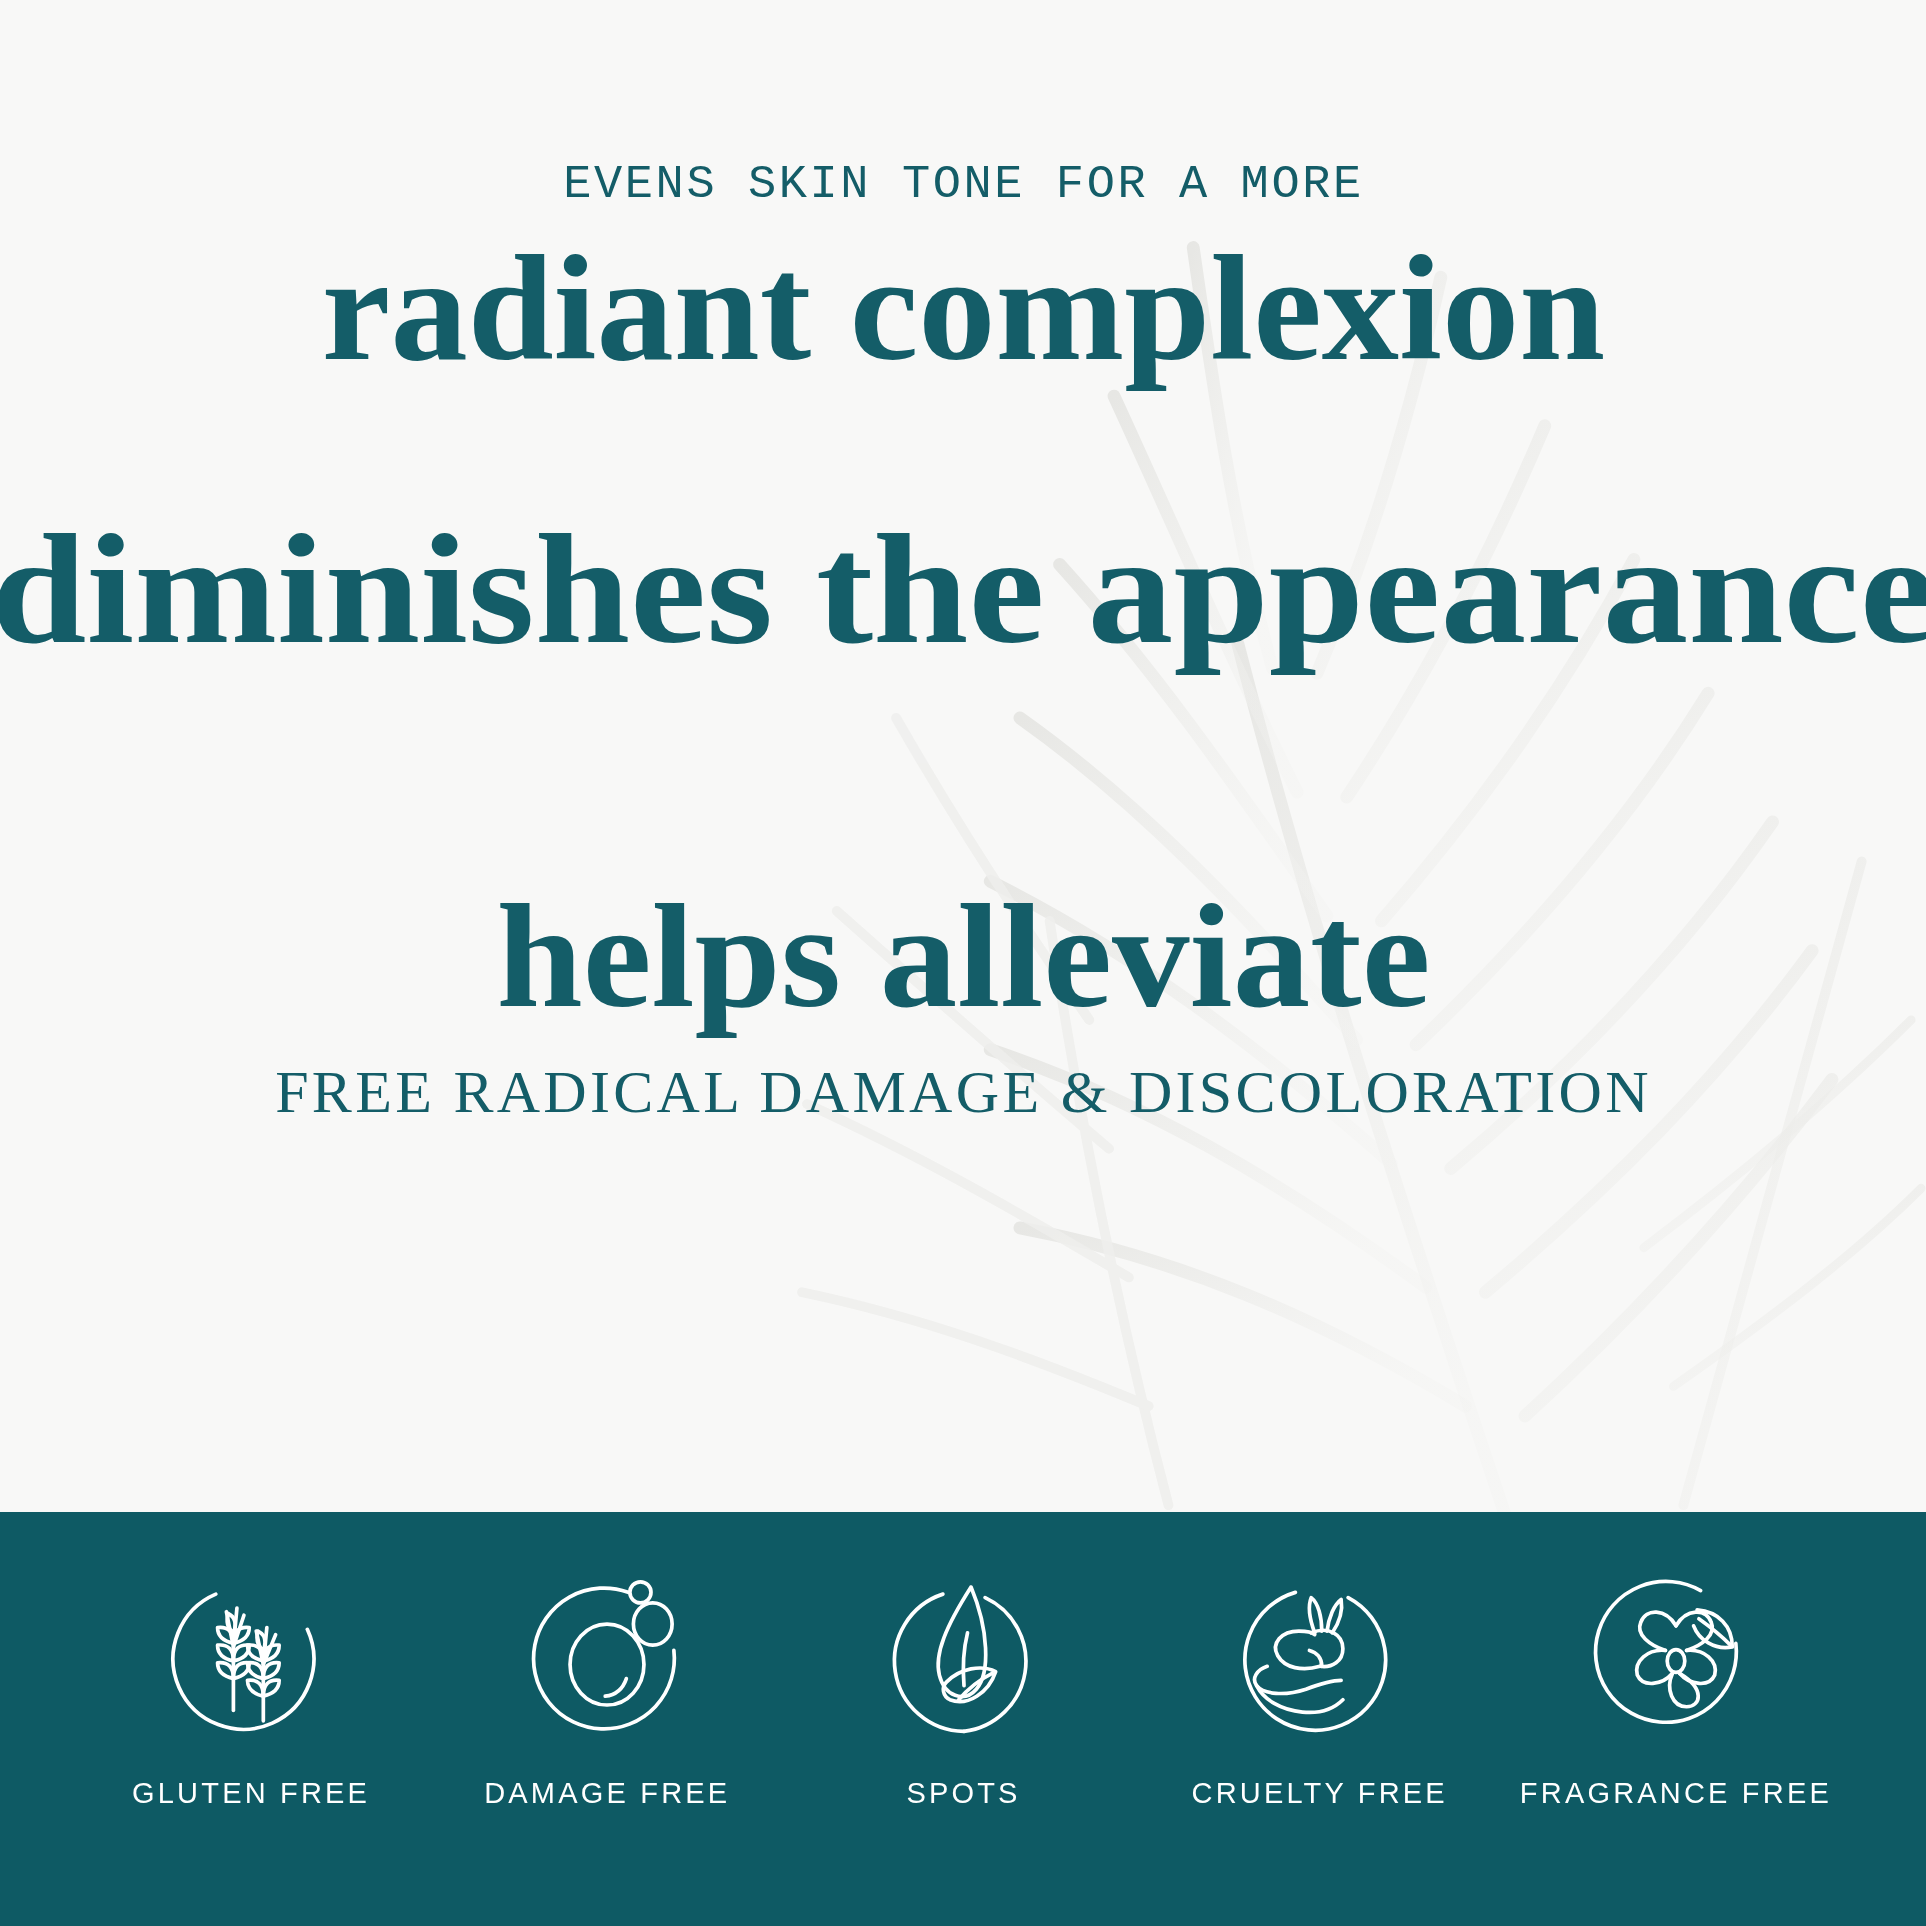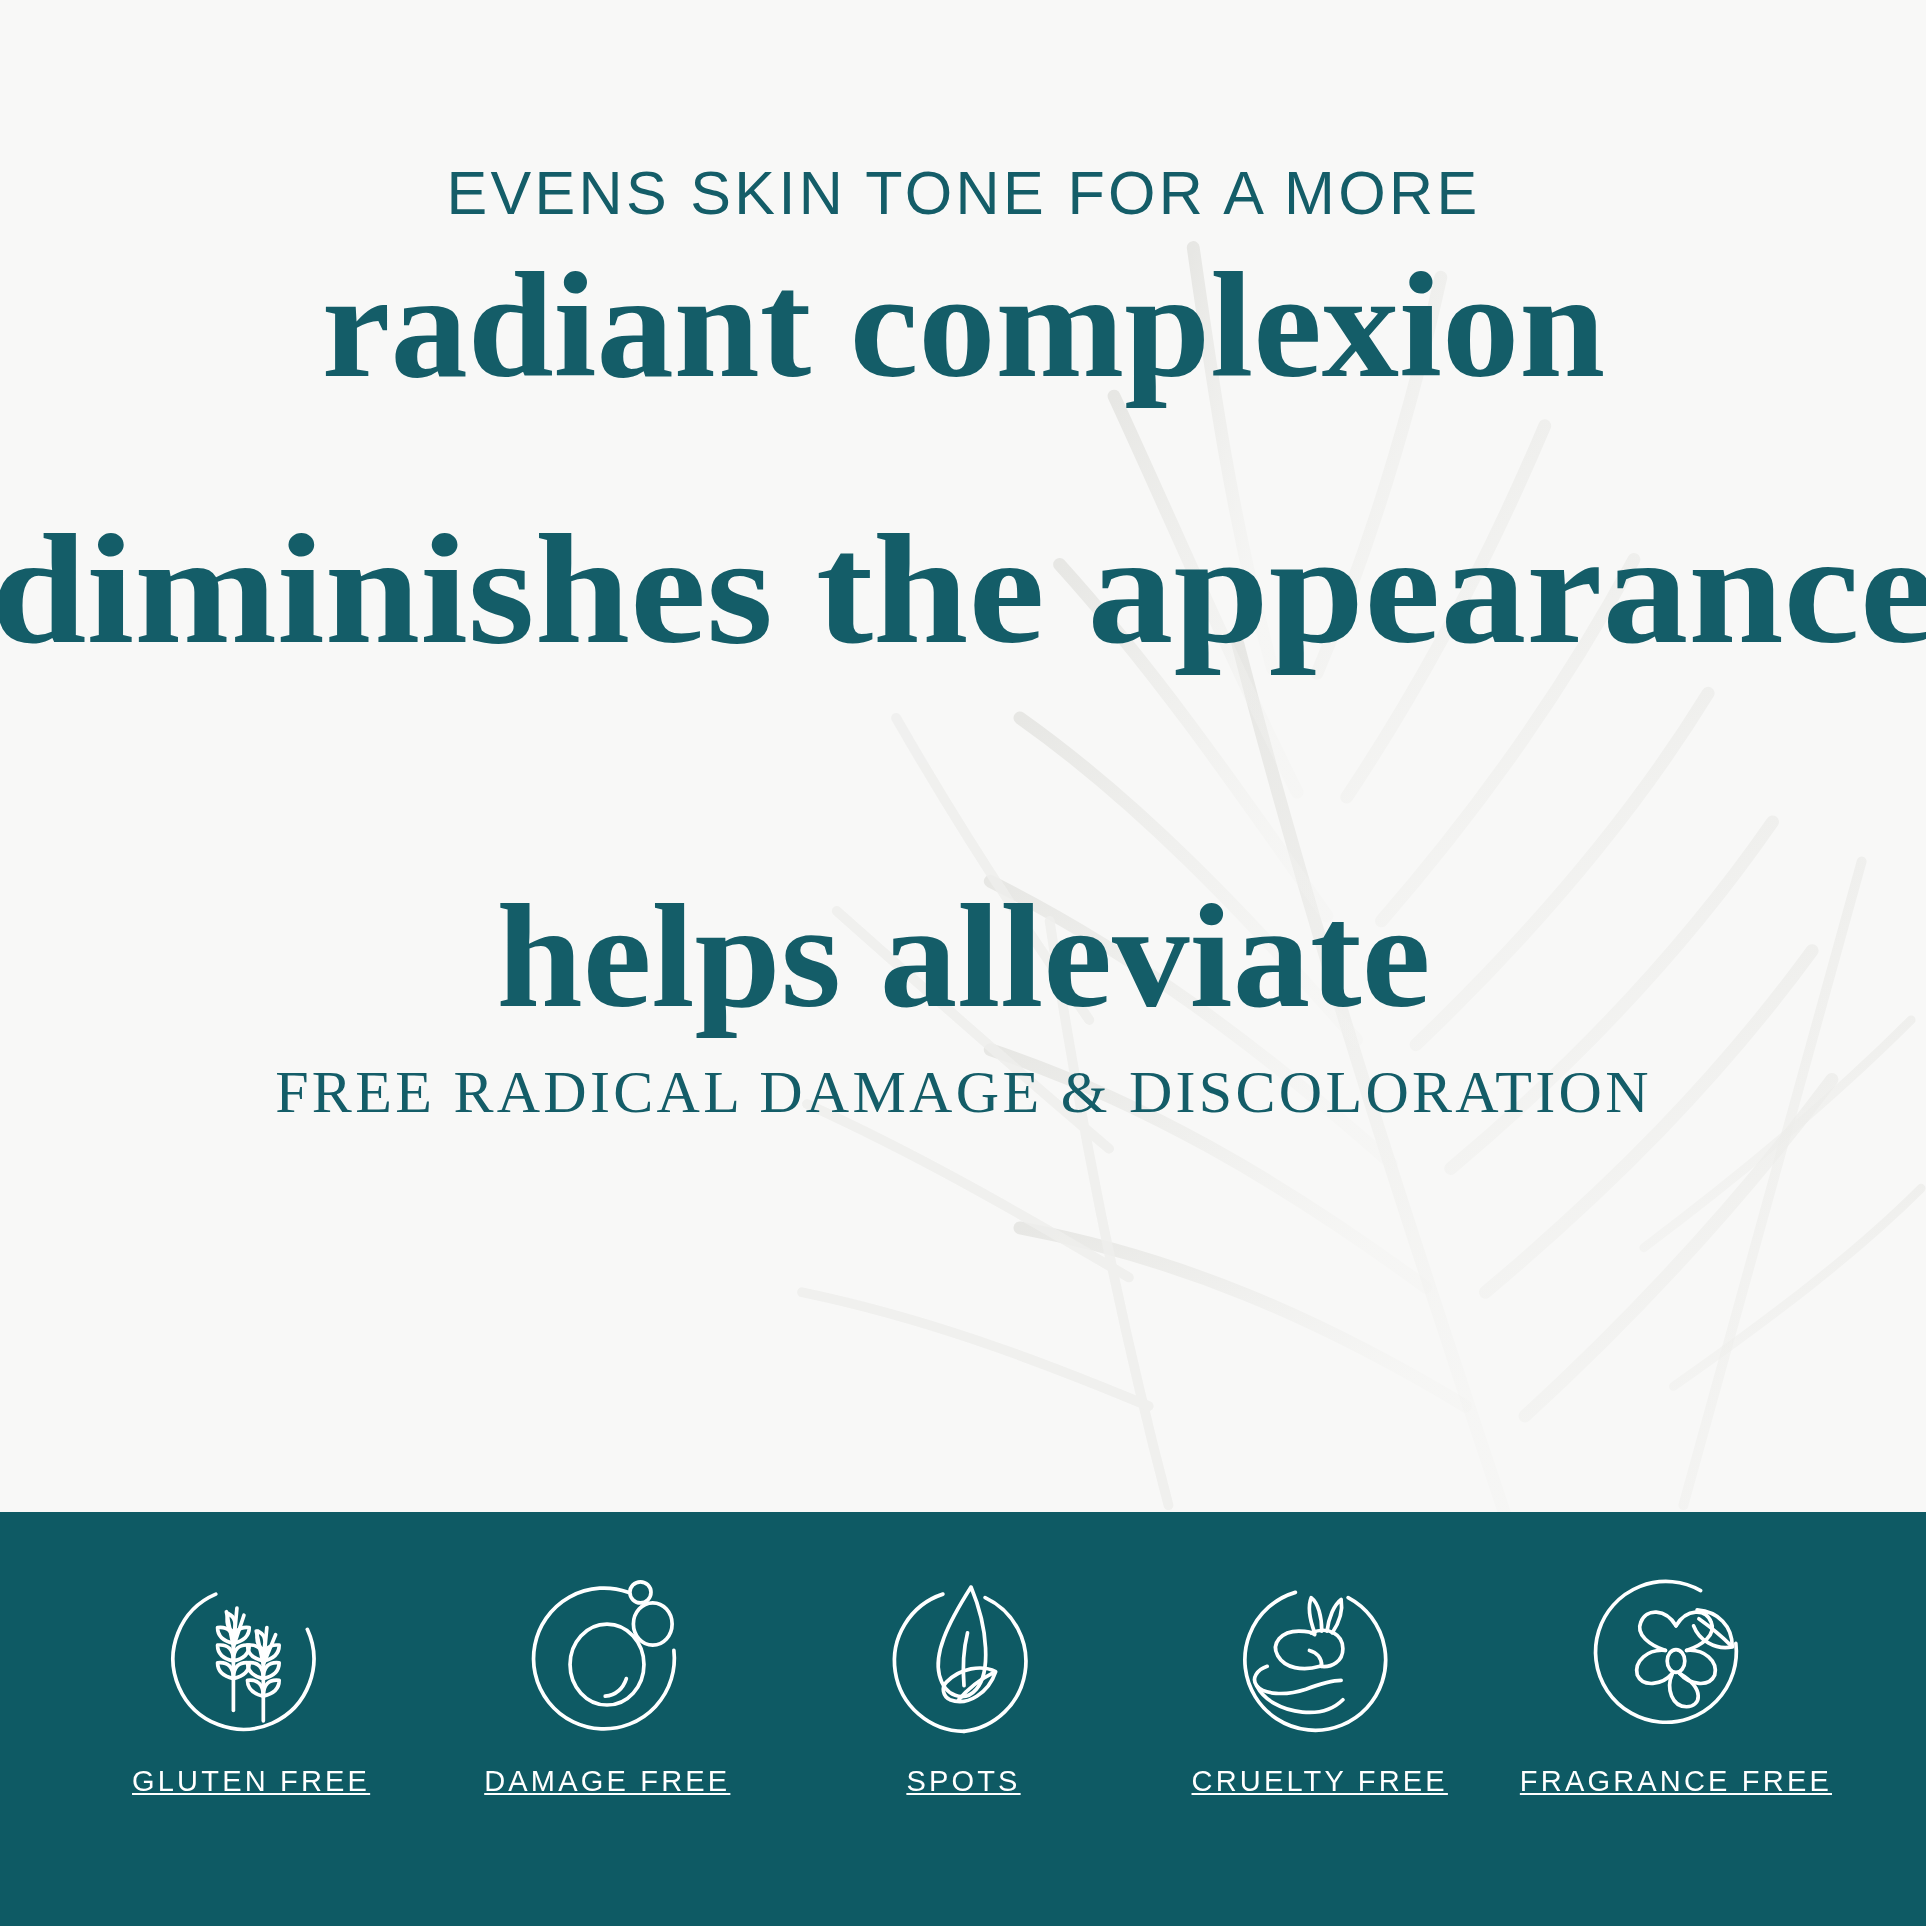--- a/index.html
+++ b/index.html
@@ -54,21 +54,21 @@
   .display {
     font-family:"Liberation Serif", serif;
     font-weight:700;
     color:#145D68;
     white-space:nowrap;
     line-height:1.0;
   }
 
   
   #block-1 { top:158px; }
-  #block-1 .eyebrow { font-size:61px; }
+  #block-1 .eyebrow { font-size:47px;font-family:Liberation Mono, monospace; }
   #block-1 .display {
     font-size:150px;
     margin-top:22px;
     transform:scaleX(1.03);
   }
 
   
   #block-2 { top:512px; }
   #block-2 .display {
     font-size:156px;
@@ -112,29 +112,28 @@
     align-items:center;
   }
 
   .badge-icon {
     width:176px;
     height:176px;
     display:block;
   }
 
   .badge-label {
-    margin-top:16px;
+    margin-top:28px;
     font-family:"Liberation Sans", sans-serif;
     font-size:29px;
     font-weight:400;
     color:#FFFFFF;
     letter-spacing:0.11em;
     white-space:nowrap;
     text-align:left;
-    text-decoration:underline;
   }
 </style>
 </head>
 <body>
 
 <div id="canvas">
 
   <svg id="watermark" viewBox="0 0 1946 1946" preserveAspectRatio="none" aria-hidden="true">
     <defs>
       <linearGradient id="frondFade" x1="0" y1="0" x2="0.6" y2="1">

